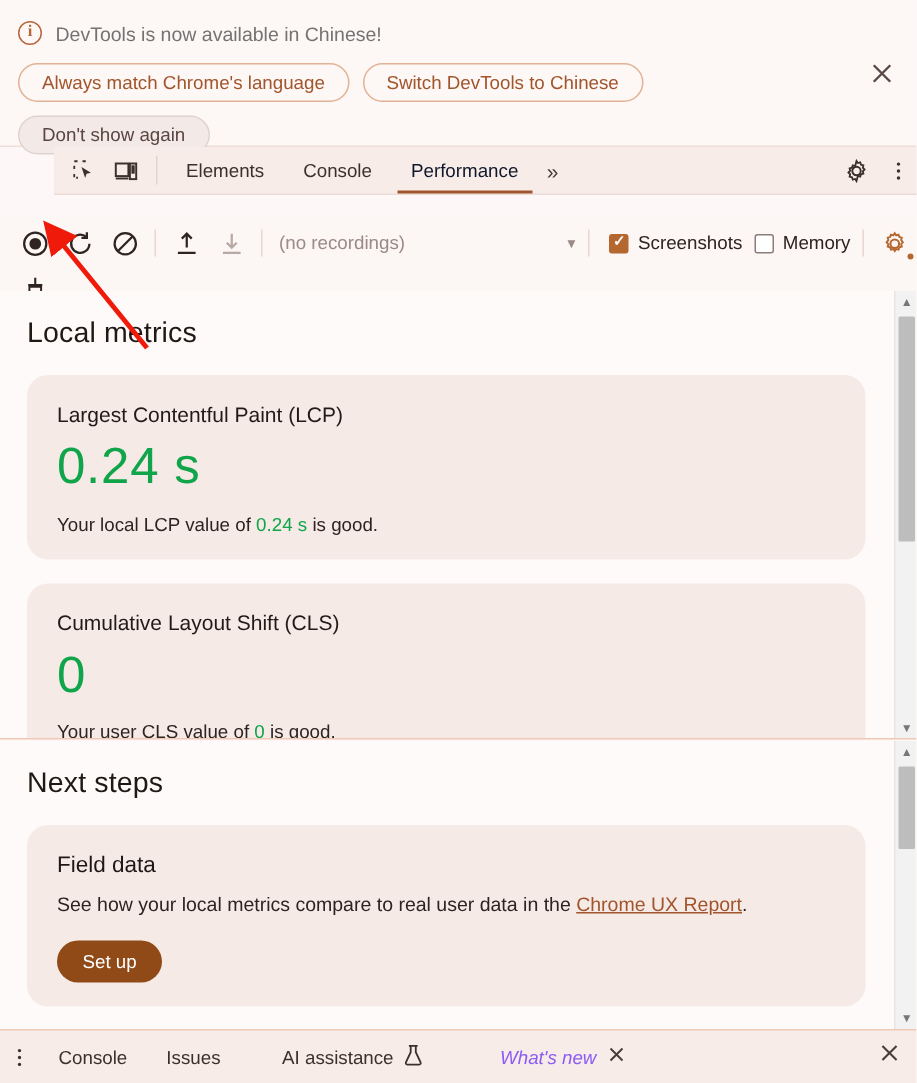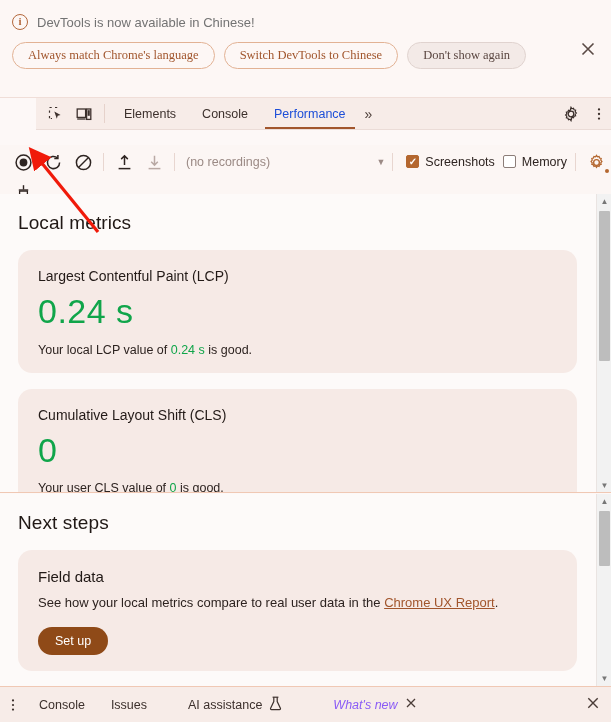--- a/index.html
+++ b/index.html
@@ -24,21 +24,21 @@
     border: 1.4px solid #b4683c; color: #b4683c;
     font-size: 11px; line-height: 13px; text-align: center;
     font-family: "Liberation Serif", serif; font-weight: 700; flex: none;
   }
   .notif-text { font-size: 13px; color: #737373; }
   .notif-buttons { display: flex; flex-wrap: wrap; gap: 9px; margin-top: 8px; max-width: 520px; }
   .pill {
     border: 1px solid #e2b294; border-radius: 14px;
     background: transparent; color: #a1552c;
     font-size: 12.5px; padding: 5px 15px; cursor: pointer;
-    font-family: Liberation Serif, serif; white-space: nowrap;
+    font-family: Liberation Sans, sans-serif; white-space: nowrap;
   }
   .pill.filled { background: #f3eae7; border-color: #e0d3cf; color: #5a4640; }
   .notif-close {
     position: absolute; right: 12px; top: 38px;
     width: 22px; height: 22px; cursor: pointer;
     color: #5a4a45;
   }
 
   
   .tabstrip {
@@ -47,41 +47,41 @@
     border-bottom: 1px solid #ebdcd7;
     margin-left: 36px;
   }
   .tool-btn { width: 28px; display: flex; align-items: center; justify-content: center; cursor: pointer; color: #3c302c; }
   .tool-btn.first { margin-left: 6px; }
   .vline { width: 1px; background: #e6d2cb; margin: 6px 6px; }
   .tab {
     display: flex; align-items: center; padding: 0 13px;
     font-size: 12.5px; color: #3c302c; cursor: pointer; position: relative;
   }
-  .tab.active { color: #1d4ed8; }
+  .tab.active { color: #0f172a; }
   .tab.active::after {
     content: ""; position: absolute; left: 4px; right: 4px; bottom: 0;
     height: 2px; background: #a1552c;
   }
   .chev { display: flex; align-items: center; padding: 0 6px; color: #4a3c37; cursor: pointer; font-size: 14px; }
   .spacer { flex: 1; }
   .ts-right { display: flex; align-items: center; }
 
   
   .perfbar {
     position: absolute; left: 0; top: 145px; width: 611px; height: 64px;
     background: #fcf6f4; border-bottom: 1px solid #f0ded8;
   }
   .pb-row1 { display: flex; align-items: center; height: 34px; padding-left: 8px; }
   .pb-icon { width: 30px; height: 30px; display: flex; align-items: center; justify-content: center; cursor: pointer; color: #2e2421; }
   .pb-icon.dim { color: #b9a9a4; }
   .pb-sep { width: 1px; height: 18px; background: #e8d6d0; margin: 0 5px; }
   .norec { font-size: 12.5px; color: #9b8a85; margin-left: 6px; }
   .caret-down { margin-left: auto; margin-right: 2px; color: #9b8a85; font-size: 9px; cursor: pointer; }
-  .chk-wrap { display: flex; align-items: flex-start; gap: 6px; margin-left: 8px; cursor: pointer; }
+  .chk-wrap { display: flex; align-items: center; gap: 6px; margin-left: 8px; cursor: pointer; }
   .chk {
     width: 13px; height: 13px; border-radius: 2px;
     border: 1.5px solid #8c7d78; background: #fff;
     display: flex; align-items: center; justify-content: center;
   }
   .chk.on { background: #b4672f; border-color: #b4672f; }
   .chk.on::after { content: "✓"; color: #fff; font-size: 10px; line-height: 10px; font-weight: bold; }
   .chk-label { font-size: 12.5px; color: #2e2421; }
   .gear-badge { position: relative; }
   .gear-badge::after {

